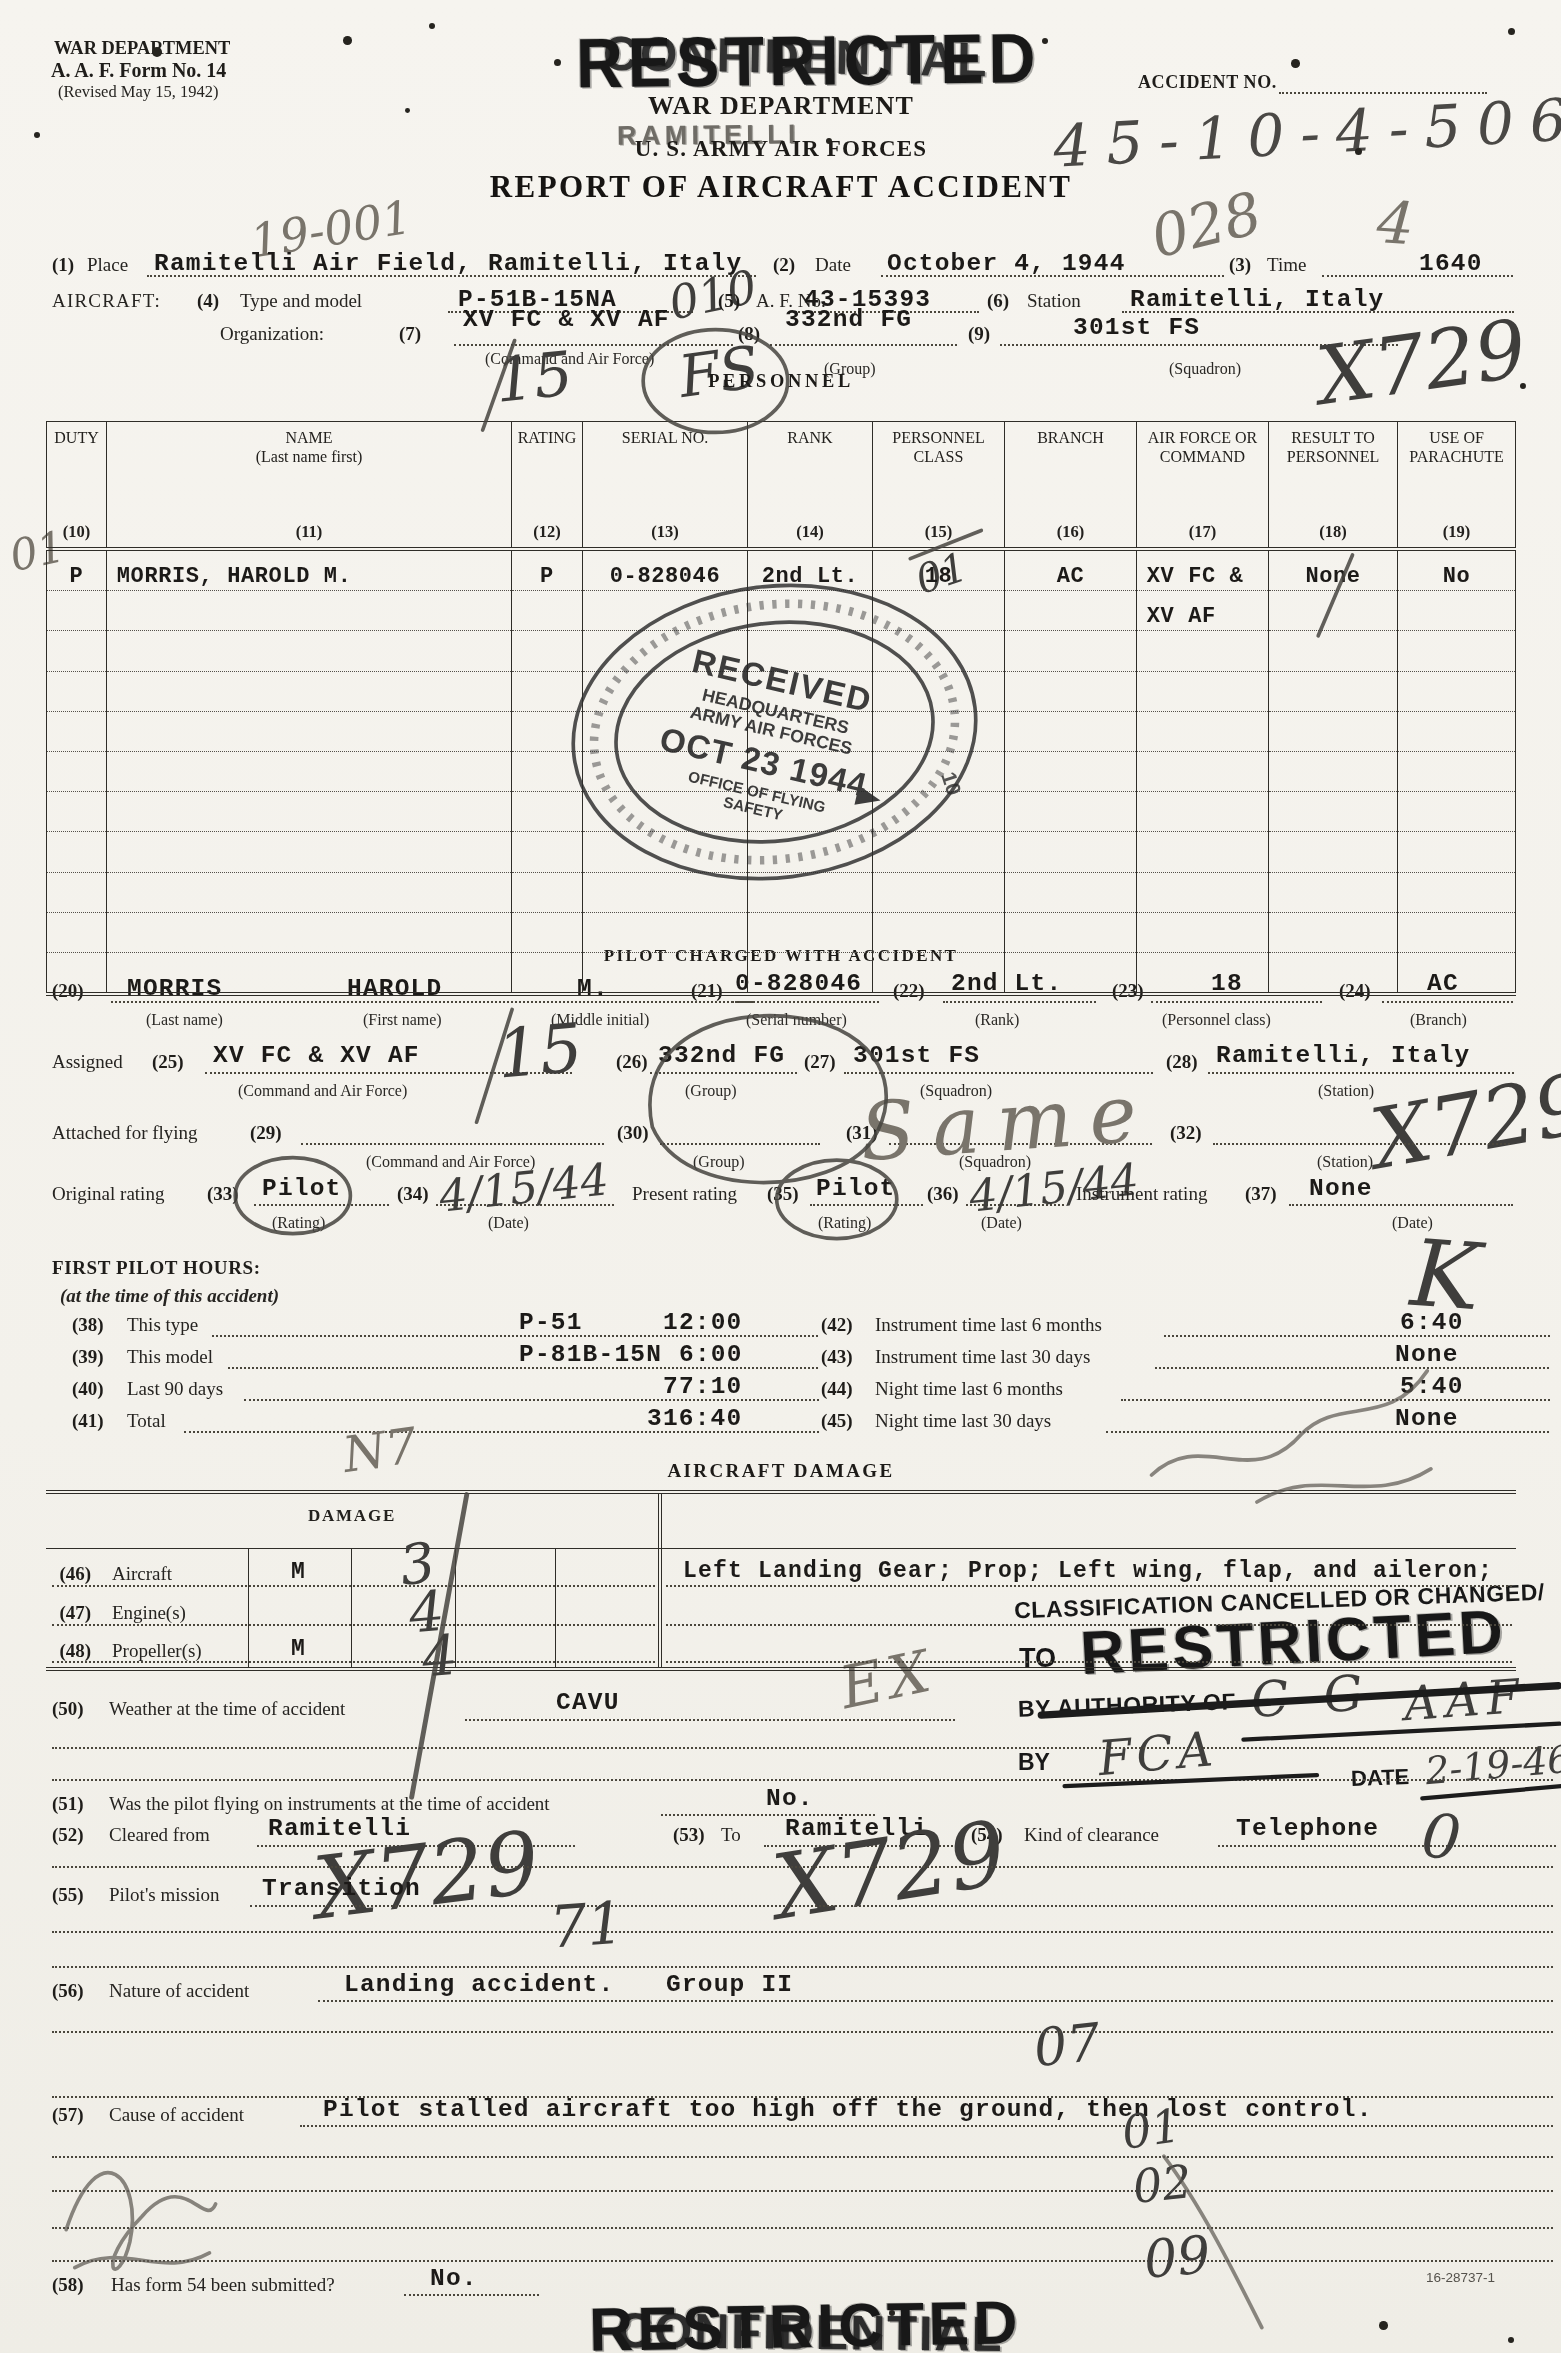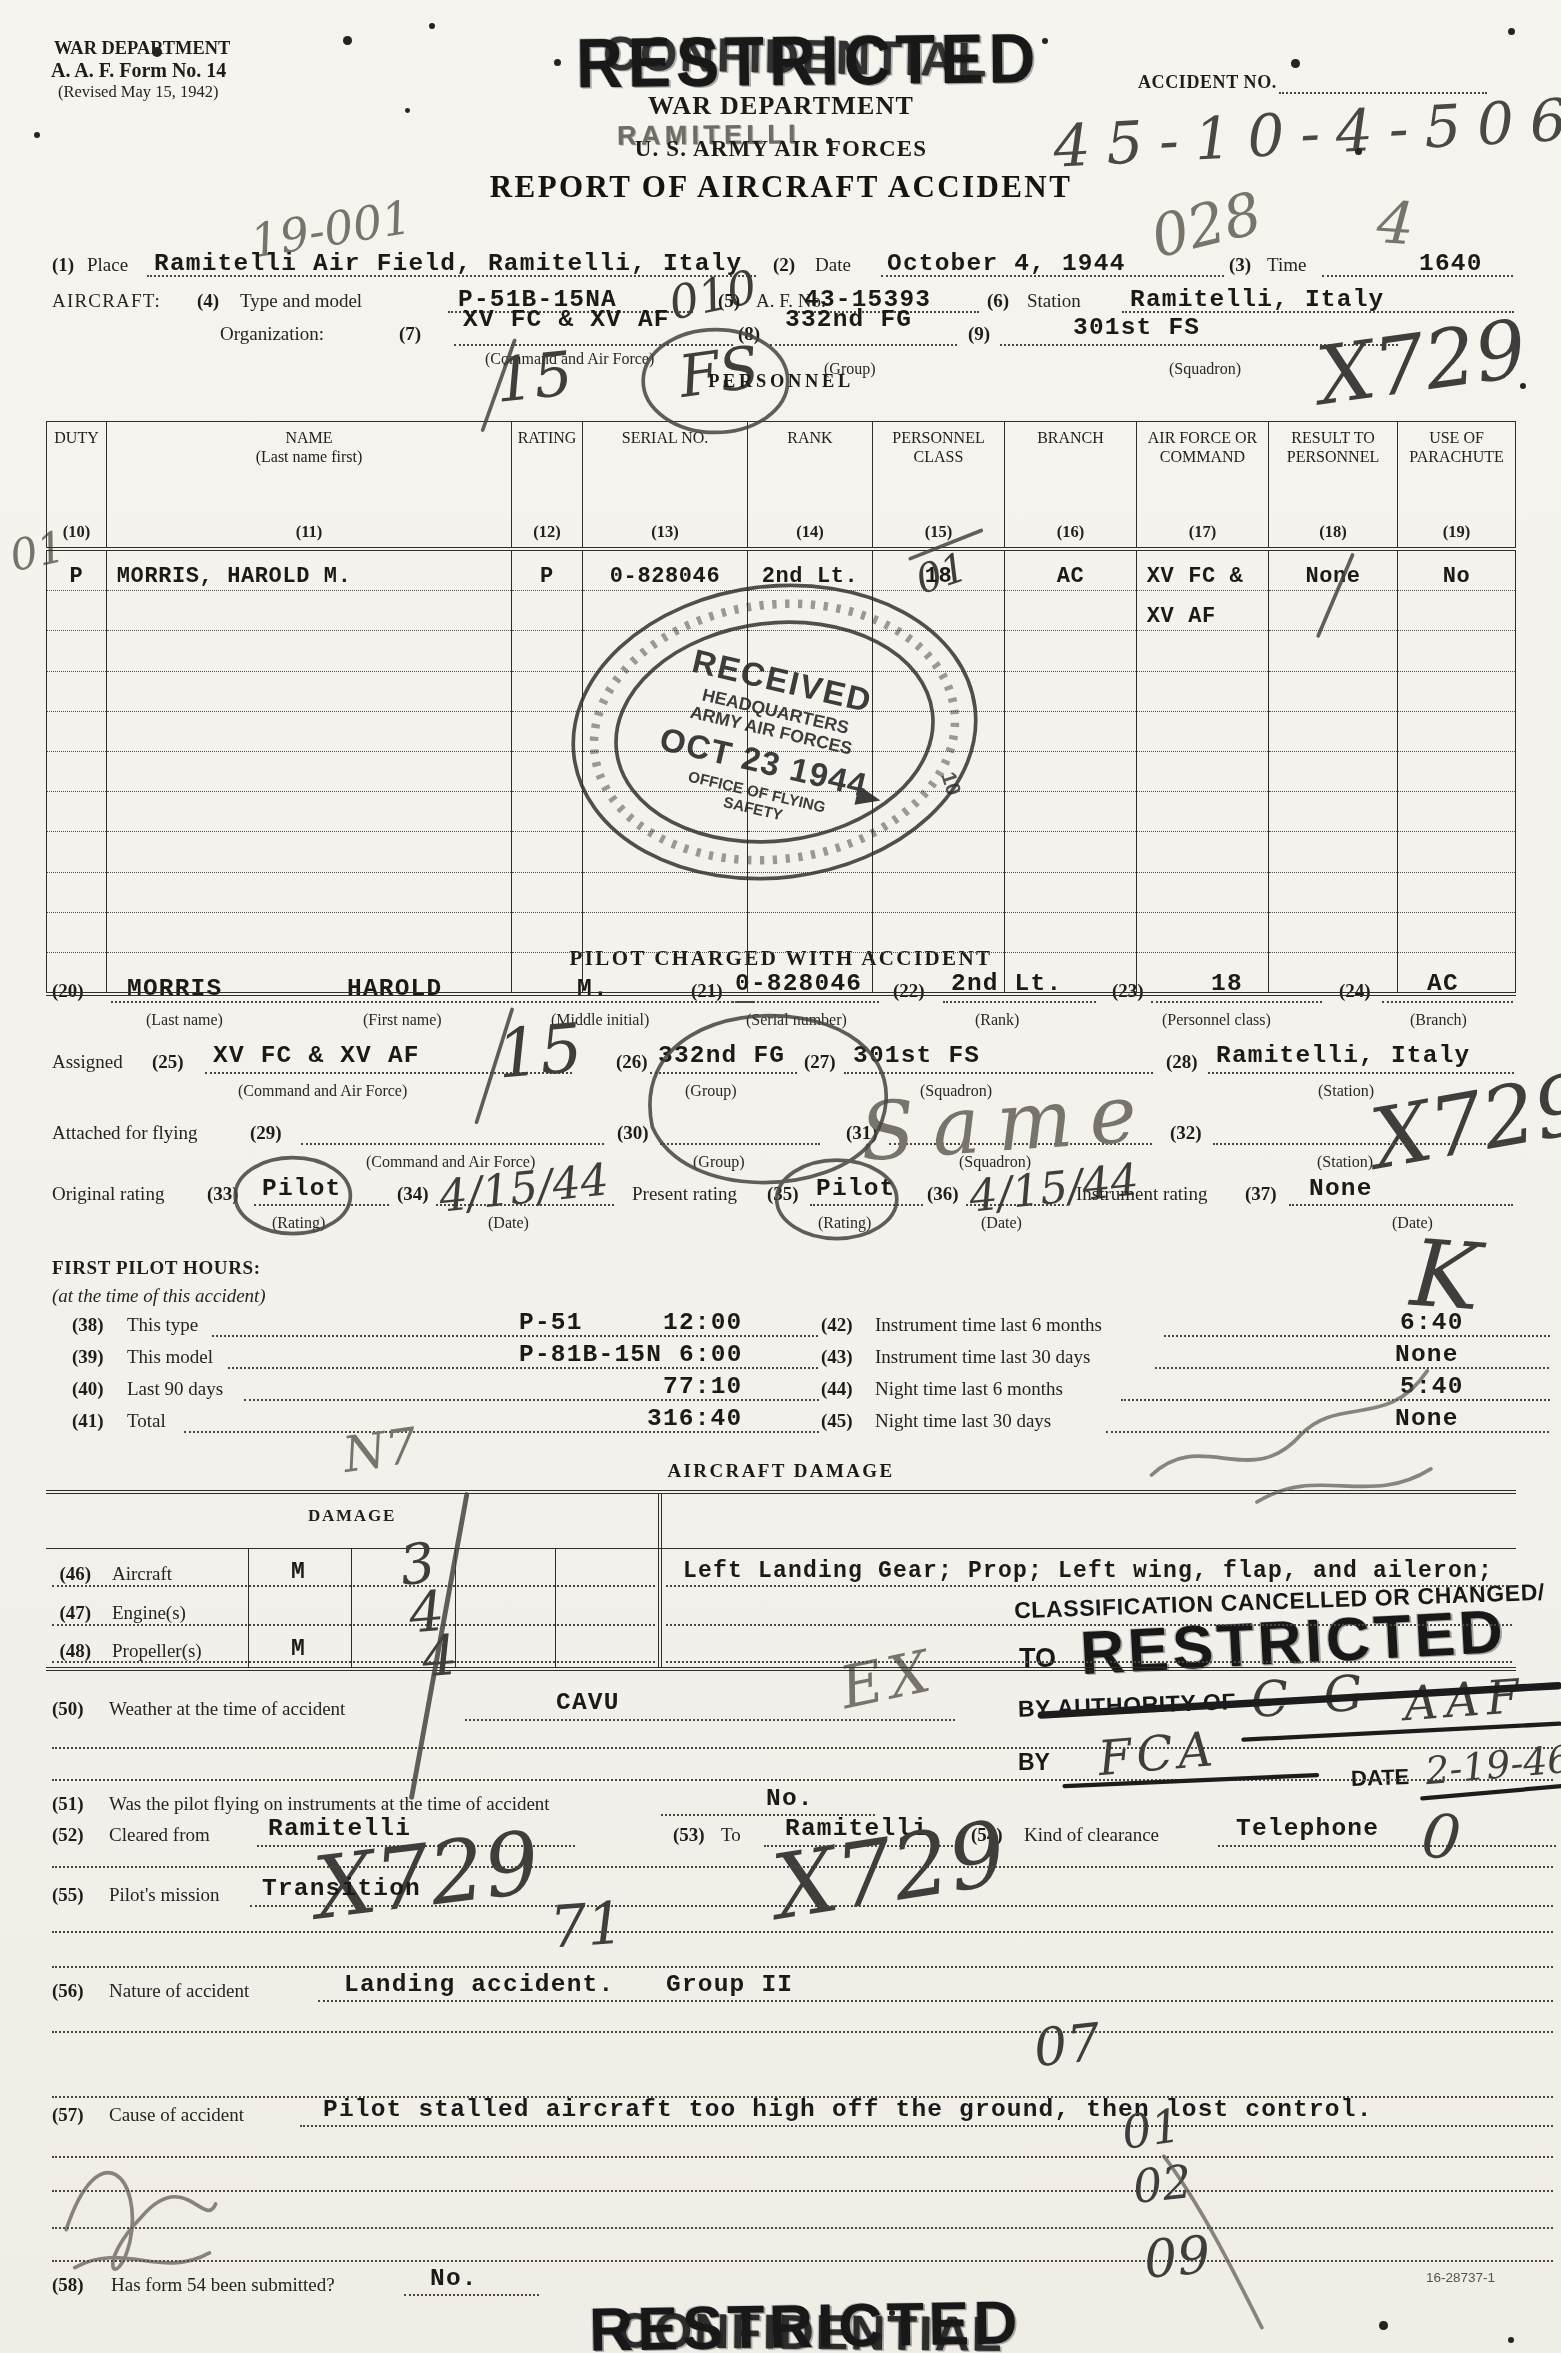--- a/index.html
+++ b/index.html
@@ -314,21 +314,21 @@
       <text y="-20" font-size="29">HEADQUARTERS</text>
       <text y="12" font-size="29">ARMY AIR FORCES</text>
       <text y="74" font-size="54" letter-spacing="2">OCT 23 1944</text>
       <polygon points="160,58 160,90 200,74"></polygon>
       <text y="114" font-size="25">OFFICE OF FLYING</text>
       <text y="142" font-size="25">SAFETY</text>
     </g>
     <text transform="translate(622,320) rotate(72)" font-family="Liberation Sans, sans-serif" font-weight="bold" font-size="34" fill="#2c2c2c" opacity="0.8">10</text>
   </svg>
 
-  <span class="e hd" style="top:946px;font-size:21px;letter-spacing:2.4px">PILOT CHARGED WITH ACCIDENT</span>
+  <span class="e hd" style="top:946px;font-size:17px;letter-spacing:2.4px">PILOT CHARGED WITH ACCIDENT</span>
 
   <span class="e b" style="left:52px;top:980px">(20)</span>
   <div class="bl" style="left:111px;top:1001px;width:642px"></div>
   <span class="e t" style="left:127px;top:975px">MORRIS</span>
   <span class="e s" style="left:146px;top:1011px">(Last name)</span>
   <span class="e t" style="left:347px;top:975px">HAROLD</span>
   <span class="e s" style="left:363px;top:1011px">(First name)</span>
   <span class="e t" style="left:577px;top:975px">M.</span>
   <span class="e s" style="left:551px;top:1011px">(Middle initial)</span>
   <span class="e b" style="left:691px;top:980px">(21)</span>
@@ -402,21 +402,21 @@
   <span class="e h" style="left:969px;top:1162px;font-size:44px;transform:rotate(-6deg)">4/15/44</span>
   <span class="e s" style="left:981px;top:1214px">(Date)</span>
   <span class="e p" style="left:1076px;top:1183px">Instrument rating</span>
   <span class="e b" style="left:1245px;top:1183px">(37)</span>
   <div class="bl" style="left:1289px;top:1204px;width:224px"></div>
   <span class="e t" style="left:1309px;top:1175px">None</span>
   <span class="e s" style="left:1392px;top:1214px">(Date)</span>
   <span class="e h" style="left:1411px;top:1222px;font-size:92px;transform:rotate(4deg)">K</span>
 
   <span class="e b" style="left:52px;top:1257px;font-size:19px;letter-spacing:0.6px">FIRST PILOT HOURS:</span>
-  <span class="e p" style="left:52px;top:1285px;font-style:italic;font-weight:normal">(at the time of this accident)</span>
+  <span class="e p" style="left:60px;top:1285px;font-style:italic;font-weight:bold">(at the time of this accident)</span>
 
   <span class="e b" style="left:72px;top:1314px">(38)</span>
   <span class="e p" style="left:127px;top:1314px">This type</span>
   <div class="bl" style="left:212px;top:1335px;width:606px"></div>
   <span class="e t" style="left:519px;top:1309px">P-51</span>
   <span class="e t" style="left:663px;top:1309px">12:00</span>
   <span class="e b" style="left:821px;top:1314px">(42)</span>
   <span class="e p" style="left:875px;top:1314px">Instrument time last 6 months</span>
   <div class="bl" style="left:1164px;top:1335px;width:386px"></div>
   <span class="e t" style="left:1400px;top:1309px">6:40</span>

